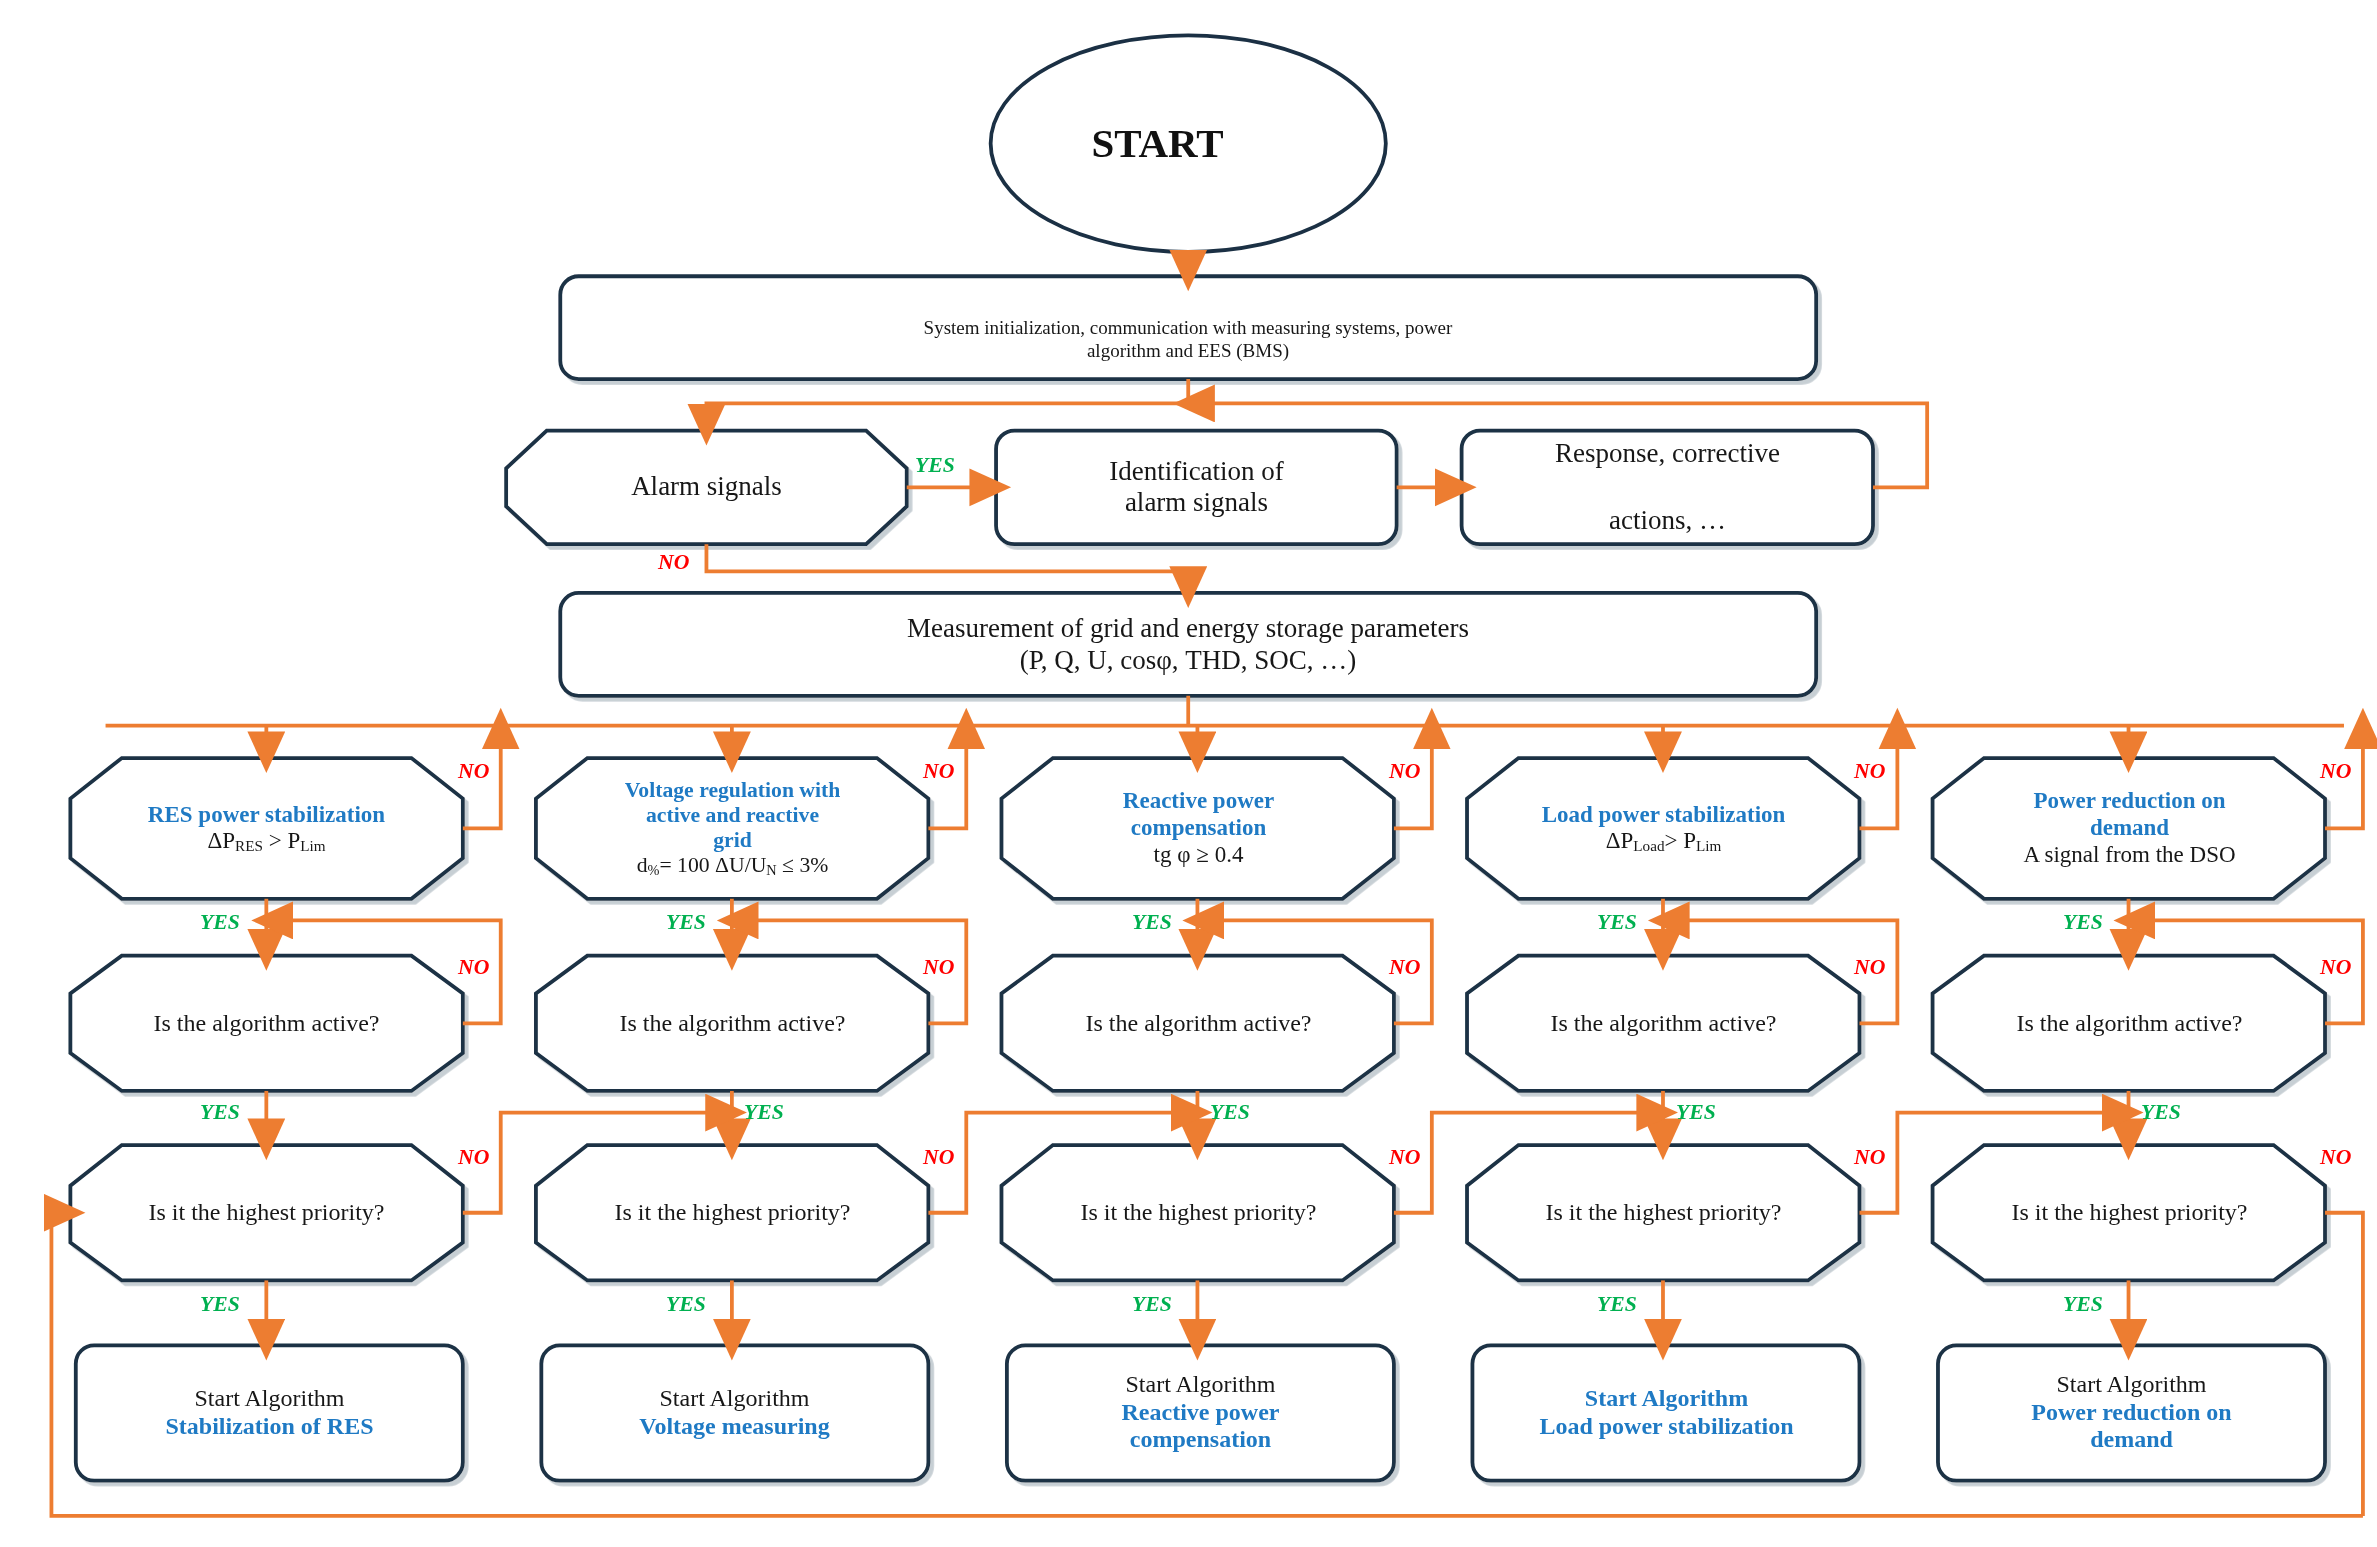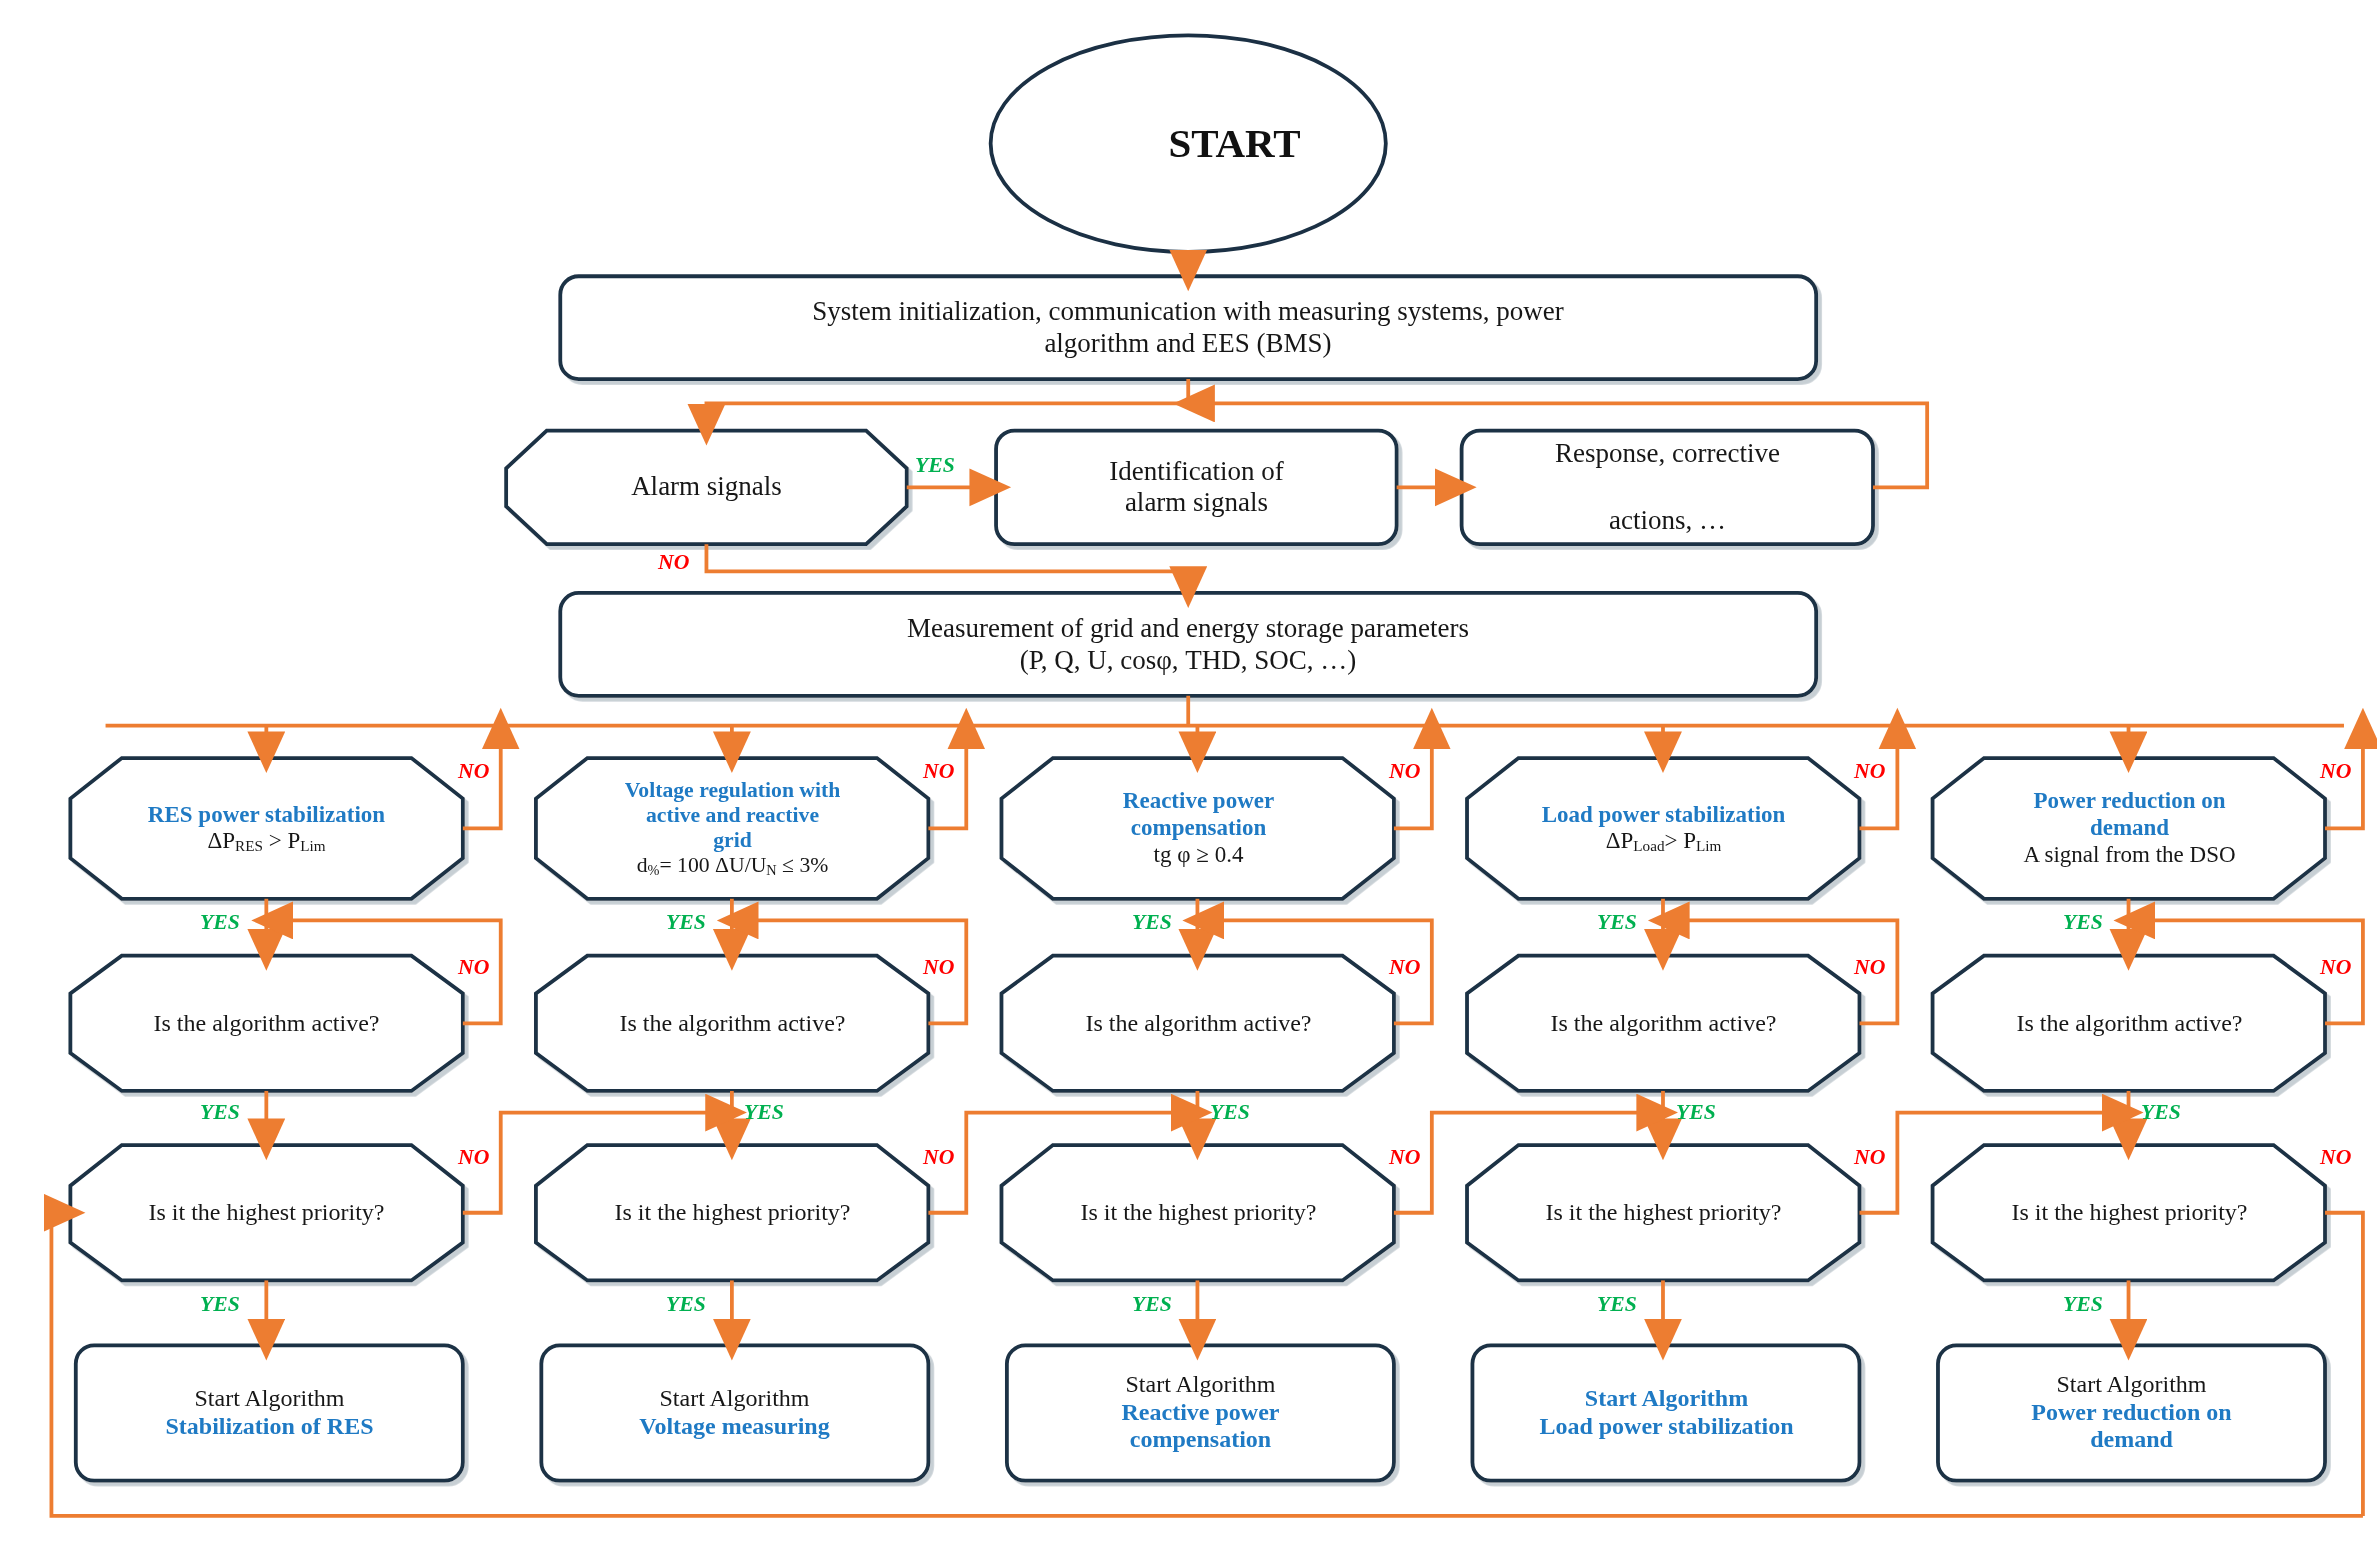--- a/index.html
+++ b/index.html
@@ -122,25 +122,25 @@
 
     <path class="conn" d="M492,2365 L492,2475" marker-end="url(#arr)"></path>
     <path class="conn" d="M1352,2365 L1352,2475" marker-end="url(#arr)"></path>
     <path class="conn" d="M2212,2365 L2212,2475" marker-end="url(#arr)"></path>
     <path class="conn" d="M3072,2365 L3072,2475" marker-end="url(#arr)"></path>
     <path class="conn" d="M3932,2365 L3932,2475" marker-end="url(#arr)"></path>
 
     <path class="conn" d="M4365,2800 L95,2800 L95,2240 L120,2240" marker-end="url(#arr)"></path>
   </svg>
 
-  <div class="nodetext" style="left:1037px;top:100px;width:395px;height:87px;">
+  <div class="nodetext" style="left:960px;top:100px;width:395px;height:87px;">
     <span class="start-label">START</span>
   </div>
 
-  <div class="nodetext" style="left:560px;top:276px;width:1256px;height:103px;font-size:27px;">
+  <div class="nodetext" style="left:560px;top:288px;width:1256px;height:103px;font-size:19px;">
     <span class="t-black">System initialization, communication with measuring systems, power</span>
     <span class="t-black">algorithm and EES (BMS)</span>
   </div>
 
   <div class="nodetext" style="left:506px;top:430px;width:401px;height:114px;font-size:27px;">
     <span class="t-black">Alarm signals</span>
   </div>
 
   <div class="nodetext" style="left:996px;top:430px;width:401px;height:114px;font-size:27px;align-items:center;">
     <span class="t-black">Identification of</span>

